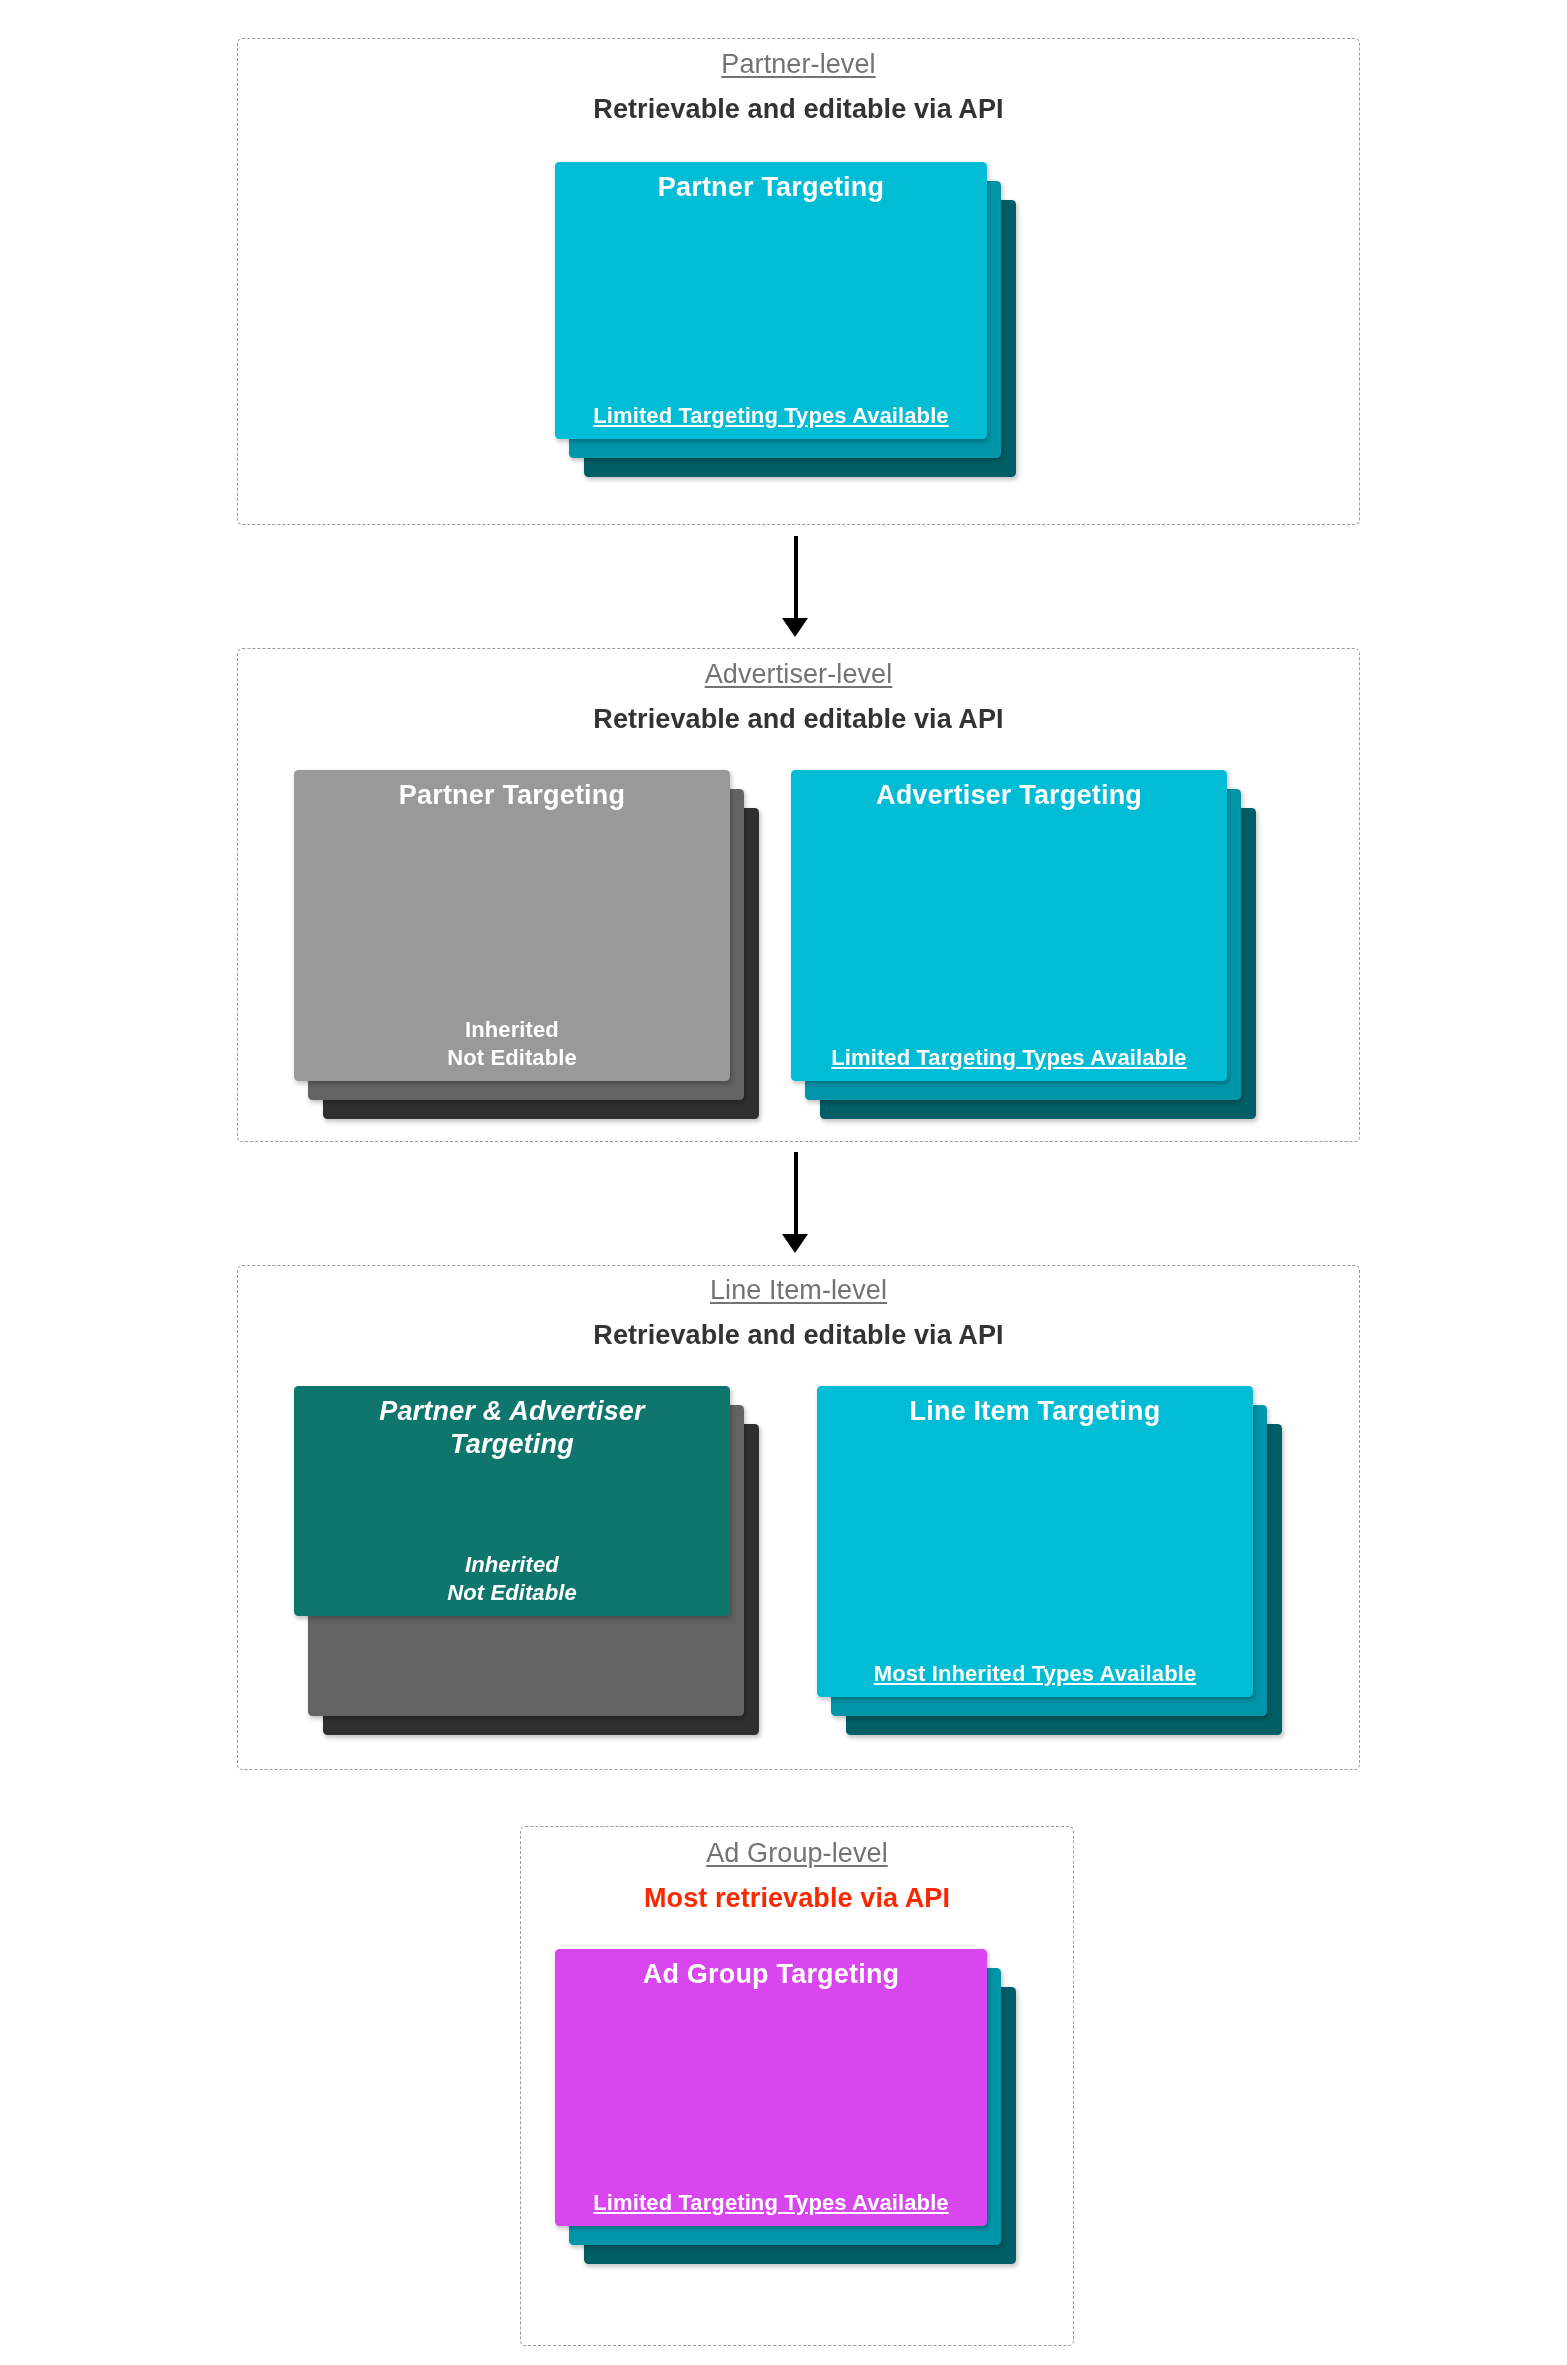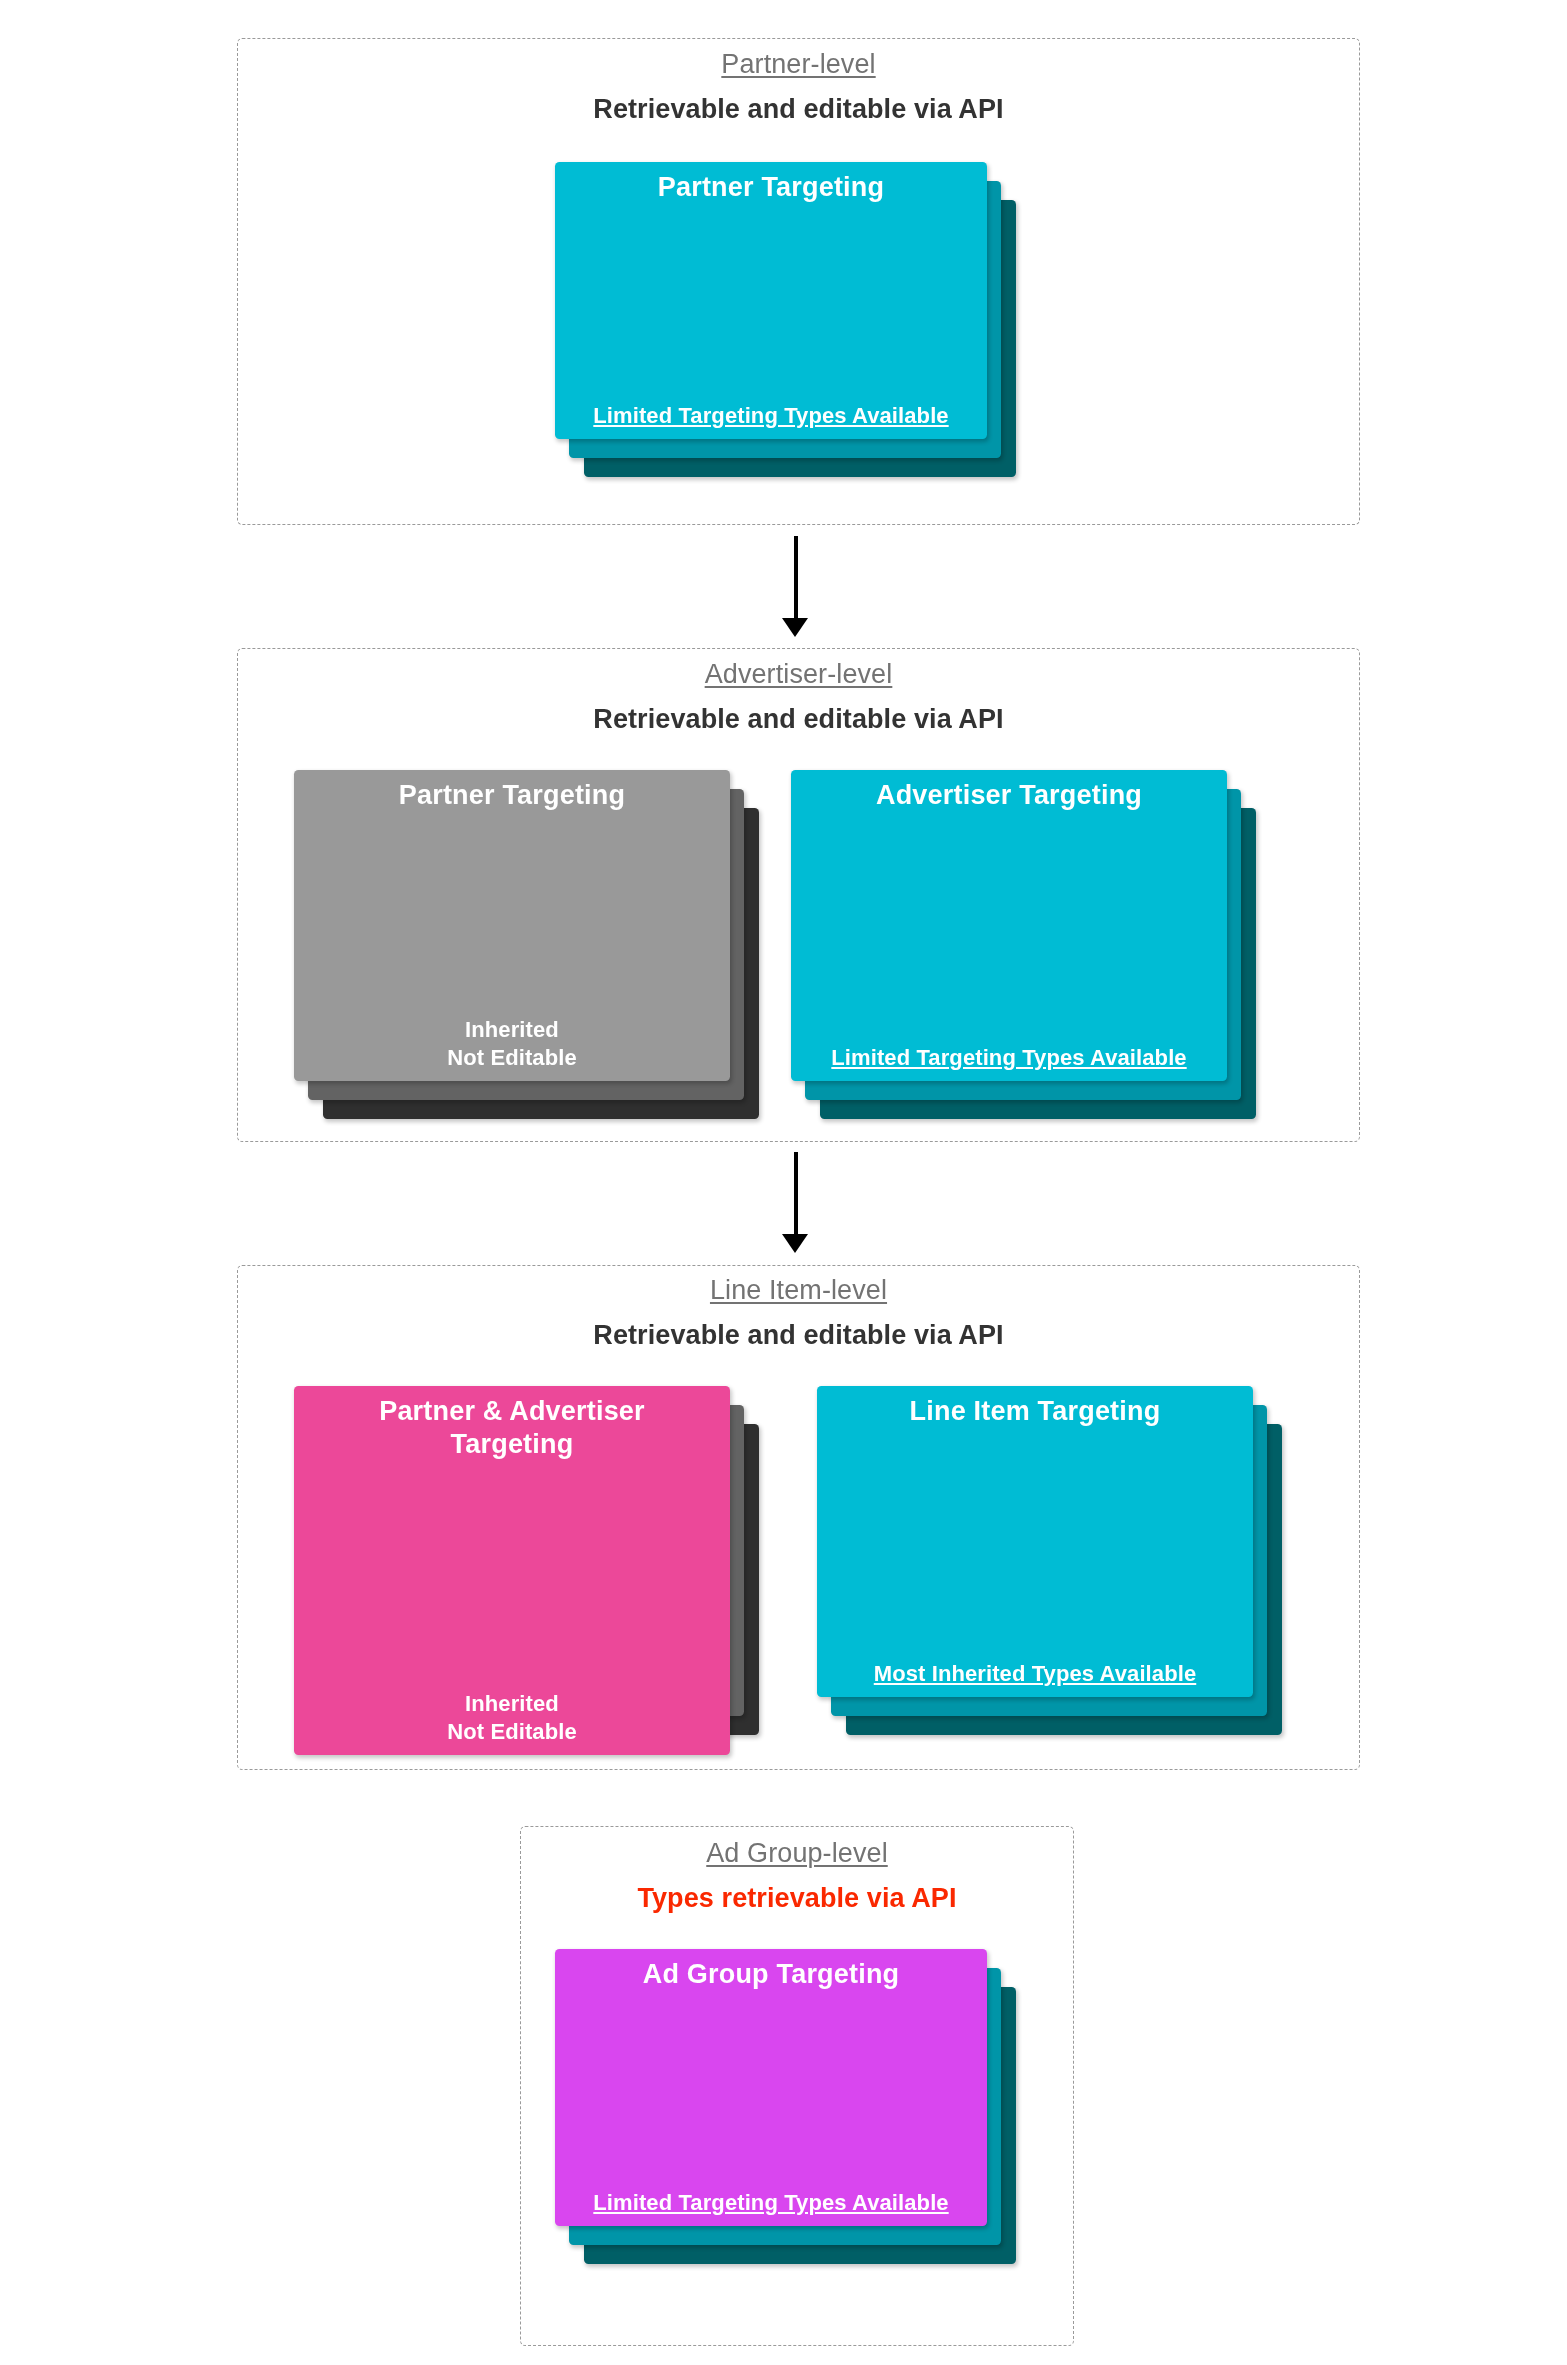--- a/index.html
+++ b/index.html
@@ -193,41 +193,41 @@
   <div class="level-box" style="left:237px; top:1265px; width:1123px; height:505px;"></div>
 
   <div class="level-head" style="left:237px; top:1273px; width:1123px;">
     <span class="level-title">Line Item-level</span>
     <span class="level-sub">Retrievable and editable via API</span>
   </div>
 
   <div class="card-stack" style="left:294px; top:1386px; width:464px; height:348px;">
     <div class="card-layer back" style="width:436px; height:311px; background:#2f2f2f;"></div>
     <div class="card-layer mid" style="width:436px; height:311px; background:#636363;"></div>
-    <div class="card-layer front" style="width:436px; height:369px; background:#ec4899;">
+    <div class="card-layer front" style="width:436px; height:230px; background:#0f766e;font-style:italic;">
       <div class="card-title" style="max-width:339px;">Partner &amp; Advertiser Targeting</div>
       <div class="card-note" style="white-space:pre-line;">Inherited
 Not Editable</div>
     </div>
   </div>
 
   <div class="card-stack" style="left:817px; top:1386px; width:400px; height:348px;">
     <div class="card-layer back" style="width:436px; height:311px; background:#005f66;"></div>
     <div class="card-layer mid" style="width:436px; height:311px; background:#0095a8;"></div>
     <div class="card-layer front" style="width:436px; height:311px; background:#00bcd4;">
       <div class="card-title">Line Item Targeting</div>
       <div class="card-note linked">Most Inherited Types Available</div>
     </div>
   </div>
 
   <div class="level-box" style="left:520px; top:1826px; width:554px; height:520px;"></div>
 
   <div class="level-head" style="left:520px; top:1836px; width:554px;">
     <span class="level-title">Ad Group-level</span>
-    <span class="level-sub alert">Types retrievable via API</span>
+    <span class="level-sub alert">Most retrievable via API</span>
   </div>
 
   <div class="card-stack" style="left:555px; top:1949px; width:461px; height:314px;">
     <div class="card-layer back" style="width:432px; height:277px; background:#005f66;"></div>
     <div class="card-layer mid" style="width:432px; height:277px; background:#0095a8;"></div>
     <div class="card-layer front" style="width:432px; height:277px; background:#d946ef;">
       <div class="card-title">Ad Group Targeting</div>
       <div class="card-note linked">Limited Targeting Types Available</div>
     </div>
   </div>

